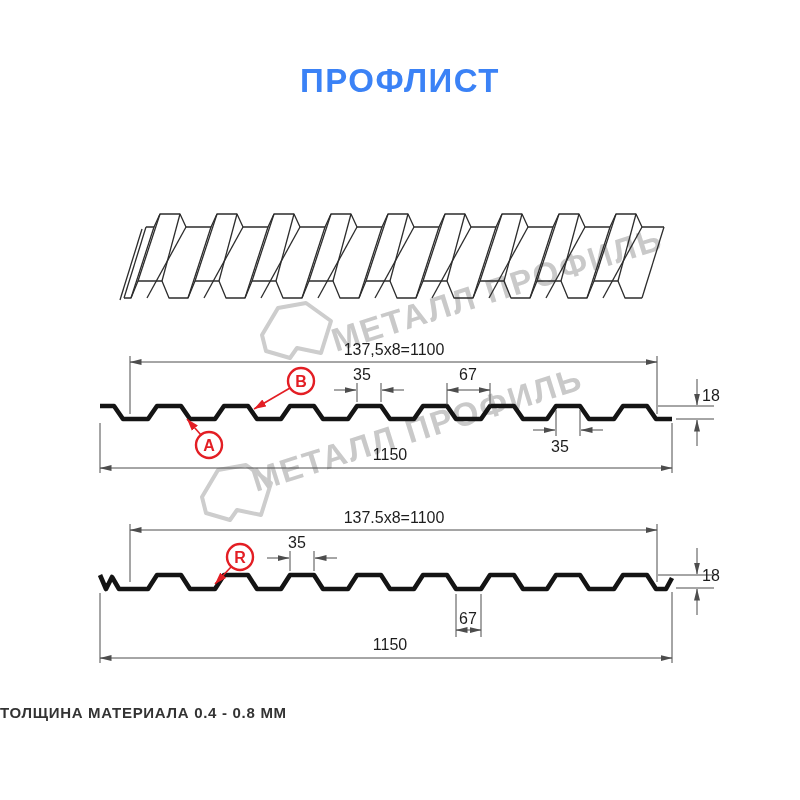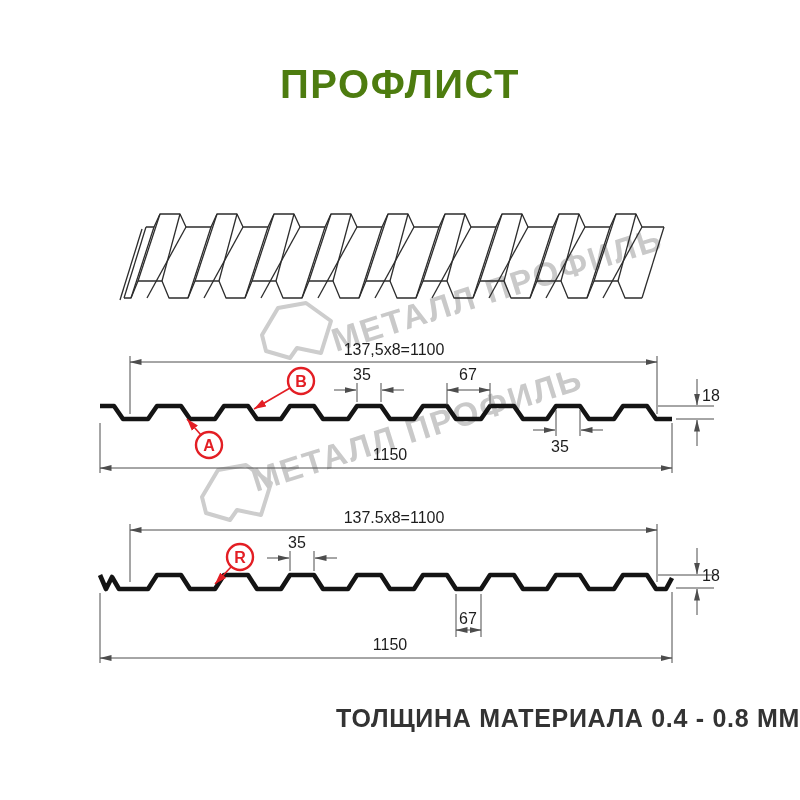--- a/index.html
+++ b/index.html
@@ -1,23 +1,23 @@
 <!DOCTYPE html>
 <html><head>
 <meta charset="utf-8">
 <style>
   html,body { margin:0; padding:0; background:#ffffff; }
   body { width:800px; height:800px; font-family:"Liberation Sans",sans-serif; }
   .page { position:relative; width:800px; height:800px; background:#fff; overflow:hidden; }
   header { position:absolute; top:62px; left:0; width:100%; text-align:center; }
-  h1 { margin:0; font-size:40px; font-weight:700; letter-spacing:1.5px; color:#4d7c0f; }
+  h1 { margin:0; font-size:33px; font-weight:700; letter-spacing:1.5px; color:#3b82f6; }
   .subtitle { margin-top:9px; font-size:20px; font-weight:500; letter-spacing:1px; color:#222; }
   svg.canvas { position:absolute; left:0; top:0; width:800px; height:800px; }
-  .caption { position:absolute; top:704px; left:0; width:100%; text-align:right;
-             font-size:25px; font-weight:600; letter-spacing:0.7px; color:#333; }
+  .caption { position:absolute; top:704px; left:0; width:100%; text-align:left;
+             font-size:15px; font-weight:600; letter-spacing:0.7px; color:#333; }
   
   .dim   { stroke:#4d4d4d; stroke-width:1; fill:none; }
   .dimtext { font-size:16px; fill:#1d1d1d; }
   .profile { stroke:#141414; stroke-width:4.6; fill:none; stroke-linejoin:round; }
   .p3d  { stroke:#2c2c2c; stroke-width:1.3; fill:none; stroke-linejoin:round; }
   .redline { stroke:#e31e24; stroke-width:1.6; fill:none; }
   .redcircle { stroke:#e31e24; stroke-width:2.4; fill:#ffffff; }
   .redtext { fill:#e31e24; font-size:16px; font-weight:700; }
   .wm-logo { stroke:#cdcdcd; stroke-width:4; fill:none; stroke-linejoin:round; }
   .wm-text { fill:#c9c9c9; font-size:33px; font-weight:700; letter-spacing:2px; }

